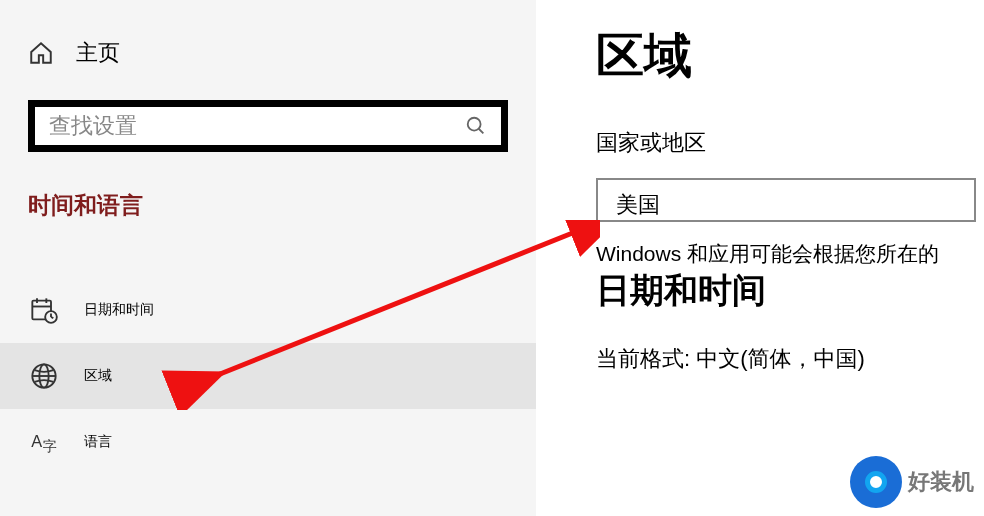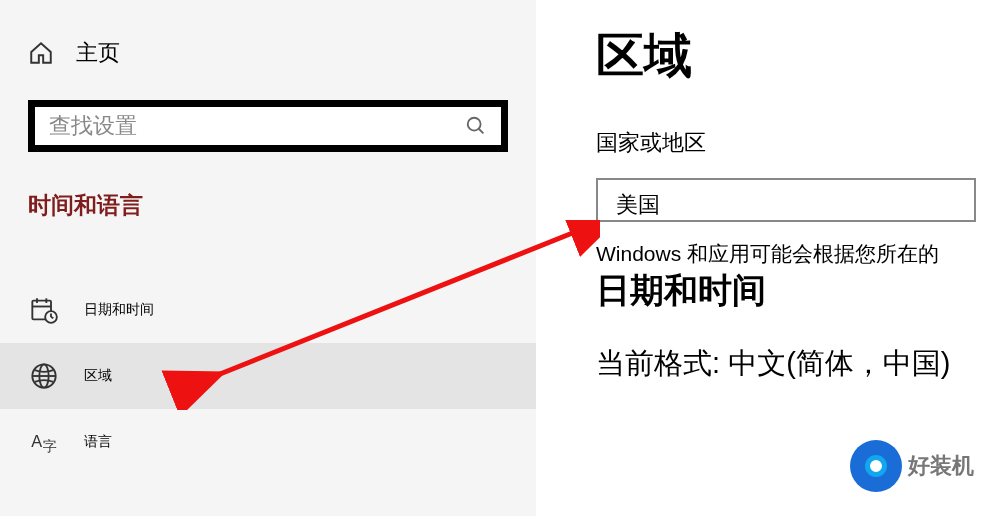--- a/index.html
+++ b/index.html
@@ -23,25 +23,25 @@
     .nav-item.active { background: #e4e4e4; margin-left: -28px; margin-right: -28px; padding-left: 30px; }
     .nav-icon { width: 28px; height: 28px; color: #333; flex-shrink: 0; }
     .nav-label { font-size: 14px; color: #000; }
     
     .main { flex: 1; padding: 24px 0 0 60px; }
     .page-title { font-size: 48px; font-weight: 600; margin-bottom: 40px; }
     .field-label { font-size: 22px; margin-bottom: 20px; }
     .dropdown { border: 2px solid #888; height: 44px; display: flex; align-items: flex-end; padding: 0 18px; font-size: 22px; margin-bottom: 18px; width: 380px; }
     .hint { font-size: 21px; }
     .sub-title { font-size: 34px; font-weight: 600; margin-bottom: 30px; }
-    .current-format { font-size: 29px; }
+    .current-format { font-size: 22px; }
     
     .arrow-svg { position: absolute; pointer-events: none; }
     
-    .watermark { position: absolute; right: 10px; bottom: 24px; display: flex; align-items: center; gap: 6px; }
+    .watermark { position: absolute; right: 10px; bottom: 8px; display: flex; align-items: center; gap: 6px; }
     .wm-circle { width: 52px; height: 52px; border-radius: 50%; background: #1a6dd6; display: flex; align-items: center; justify-content: center; }
     .wm-dot { width: 22px; height: 22px; border-radius: 50%; background: #fff; border: 5px solid #12a5f0; }
     .wm-text { font-size: 22px; color: #777; font-weight: 600; }
   </style>
 </head>
 <body>
 
 <div class="sidebar">
   <div class="home-row">
     <svg class="home-icon" viewBox="0 0 24 24" fill="none" stroke="#333" stroke-width="1.8">

